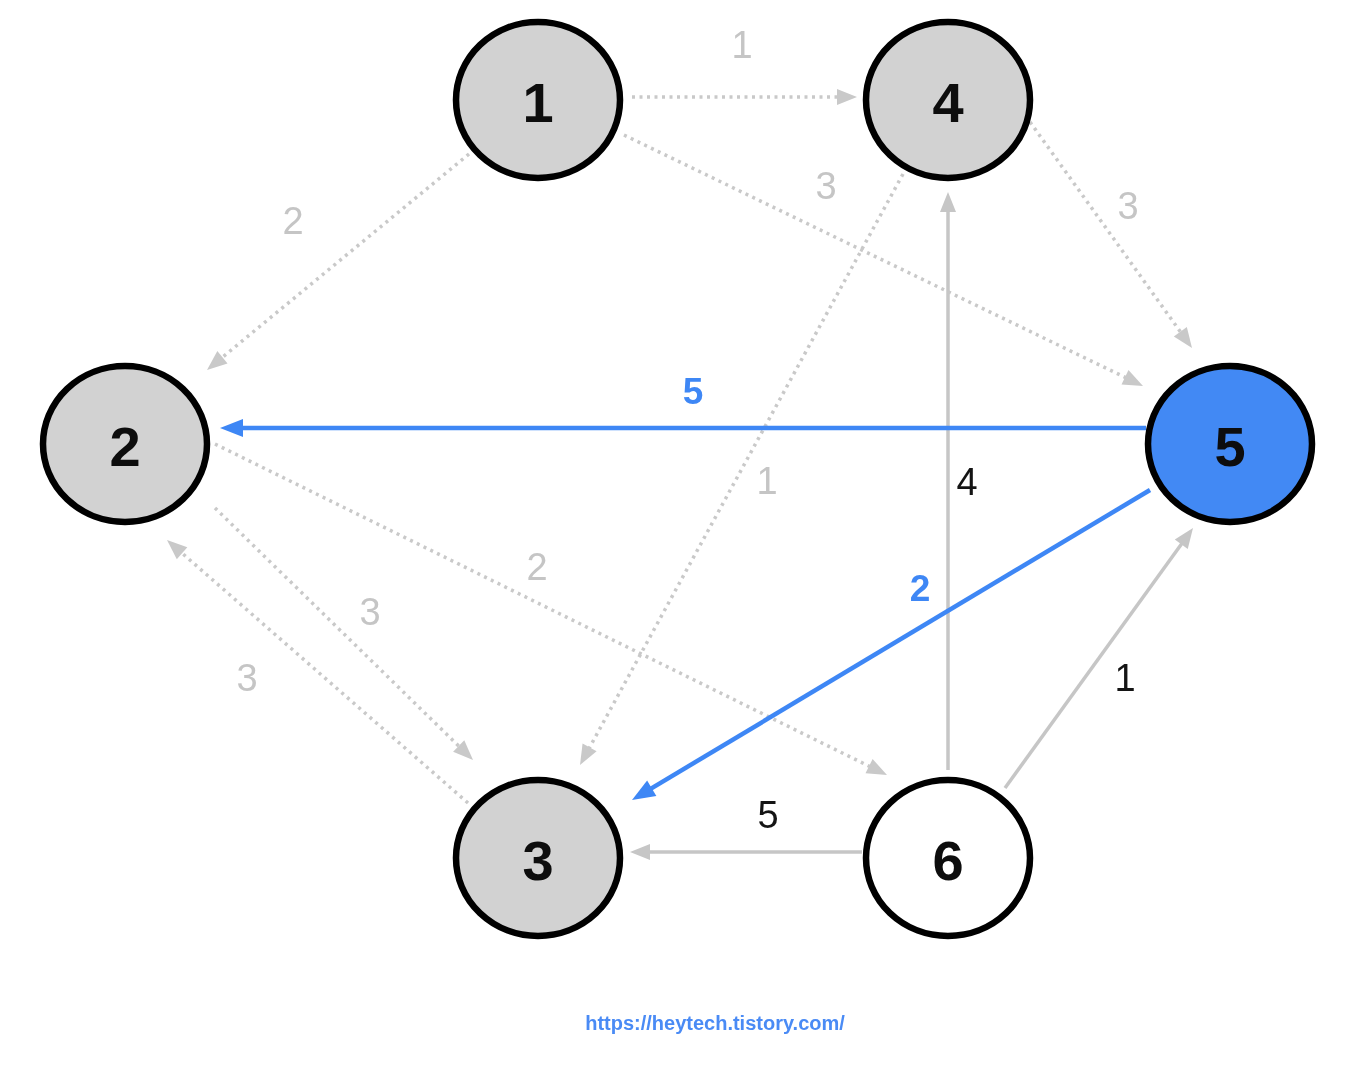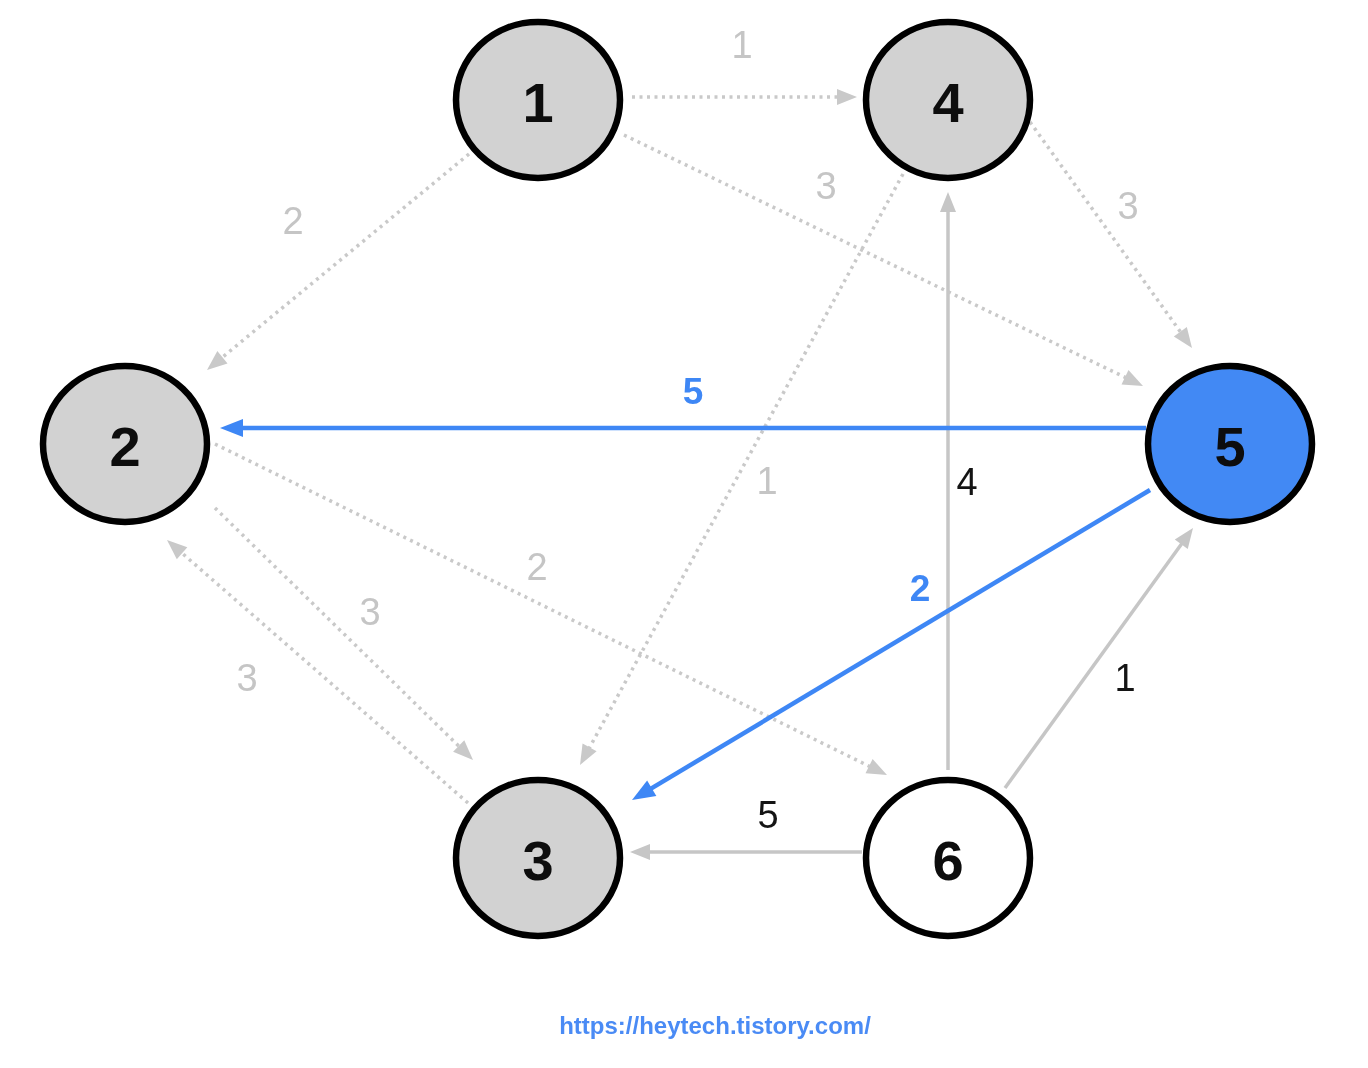--- a/index.html
+++ b/index.html
@@ -17,21 +17,21 @@
     text-anchor: middle;
   }
   .edge-label { font-size: 38px; font-weight: 400; }
   .edge-label.blue { font-size: 37px; font-weight: 700; }
   .node-label { font-size: 56px; font-weight: 700; }
   .footer {
     position: absolute;
     top: 1012px;
     left: 715px;
     transform: translateX(-50%);
-    font-size: 24px;
+    font-size: 20px;
     font-weight: 700;
     white-space: nowrap;
   }
 </style>
 </head>
 <body>
 
 <div class="stage" style="background: rgb(255, 255, 255);">
   <svg id="graph-svg" xmlns="http://www.w3.org/2000/svg" width="1368" height="1068" viewBox="0 0 1368 1068">
       <g>

